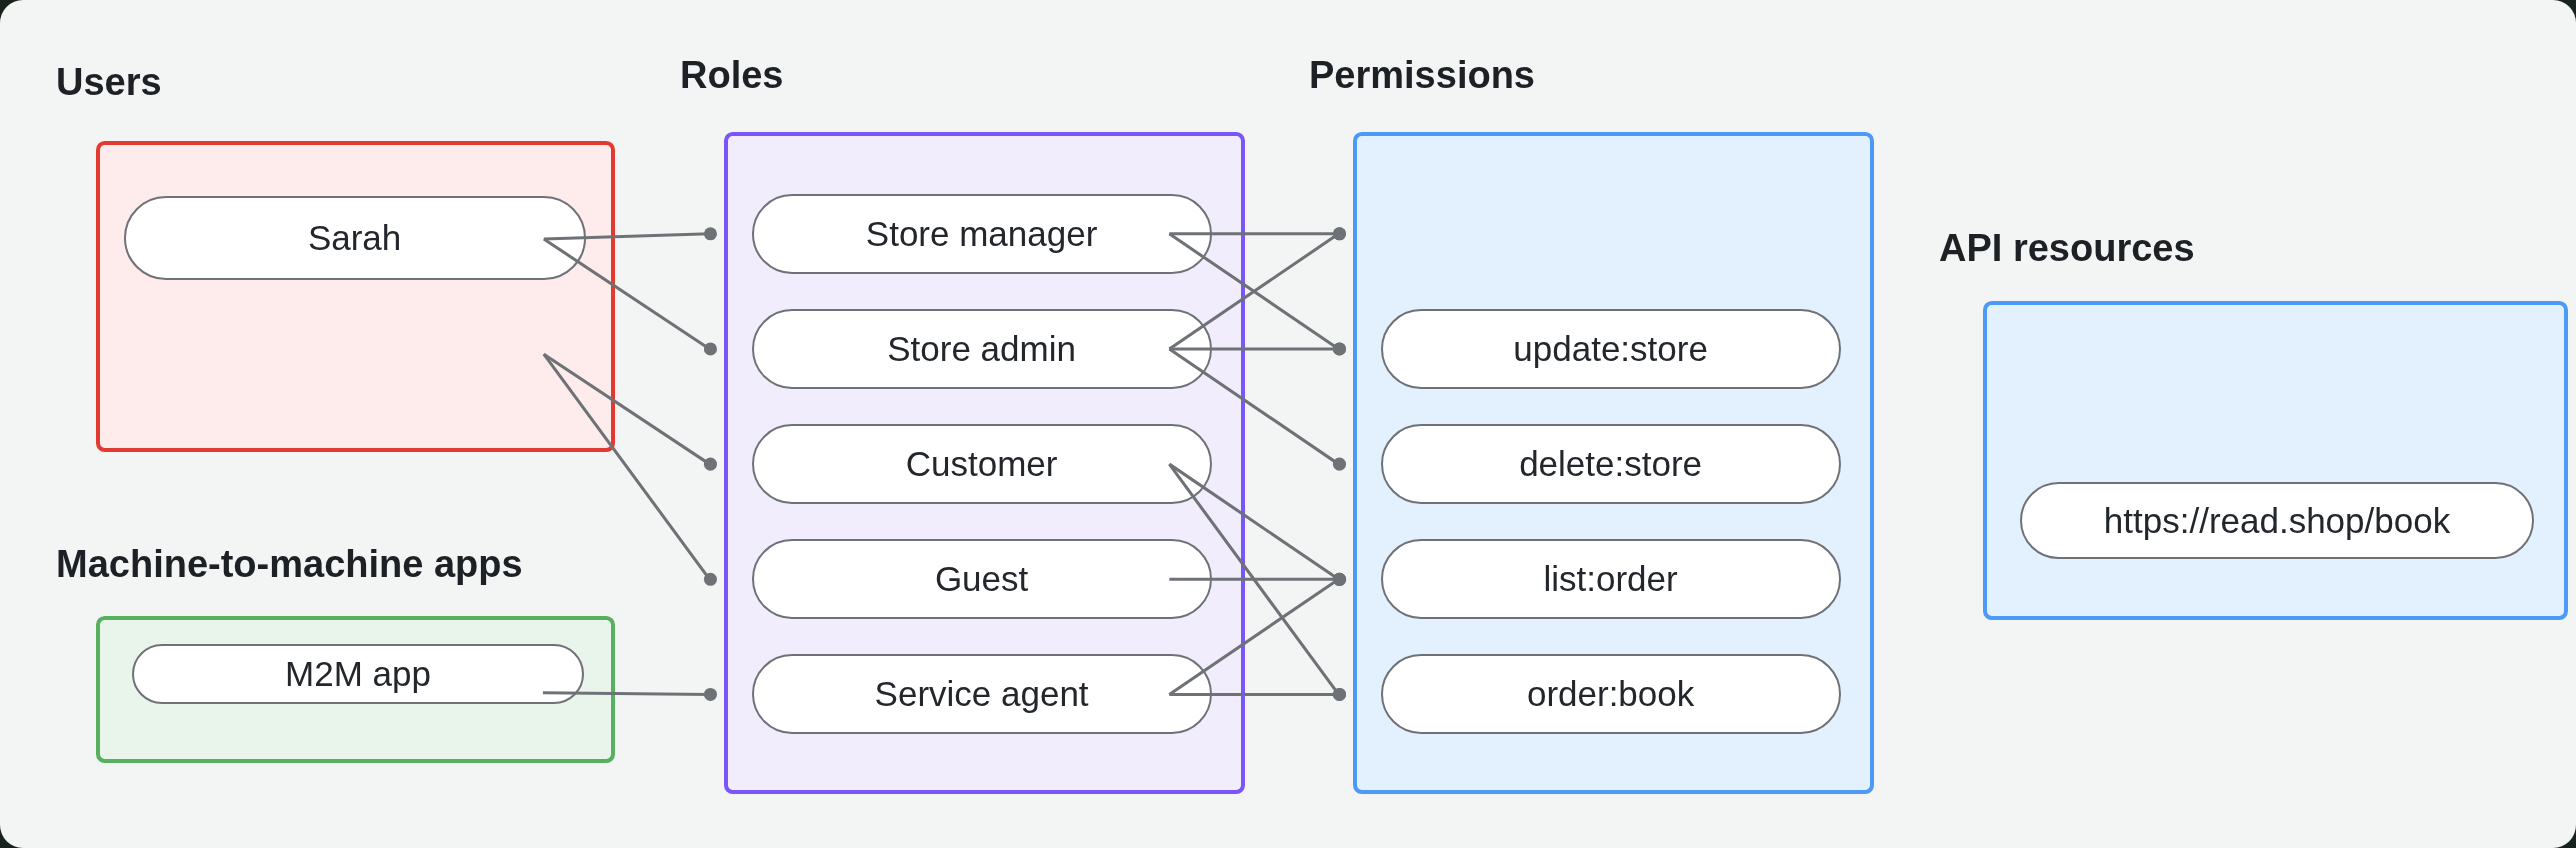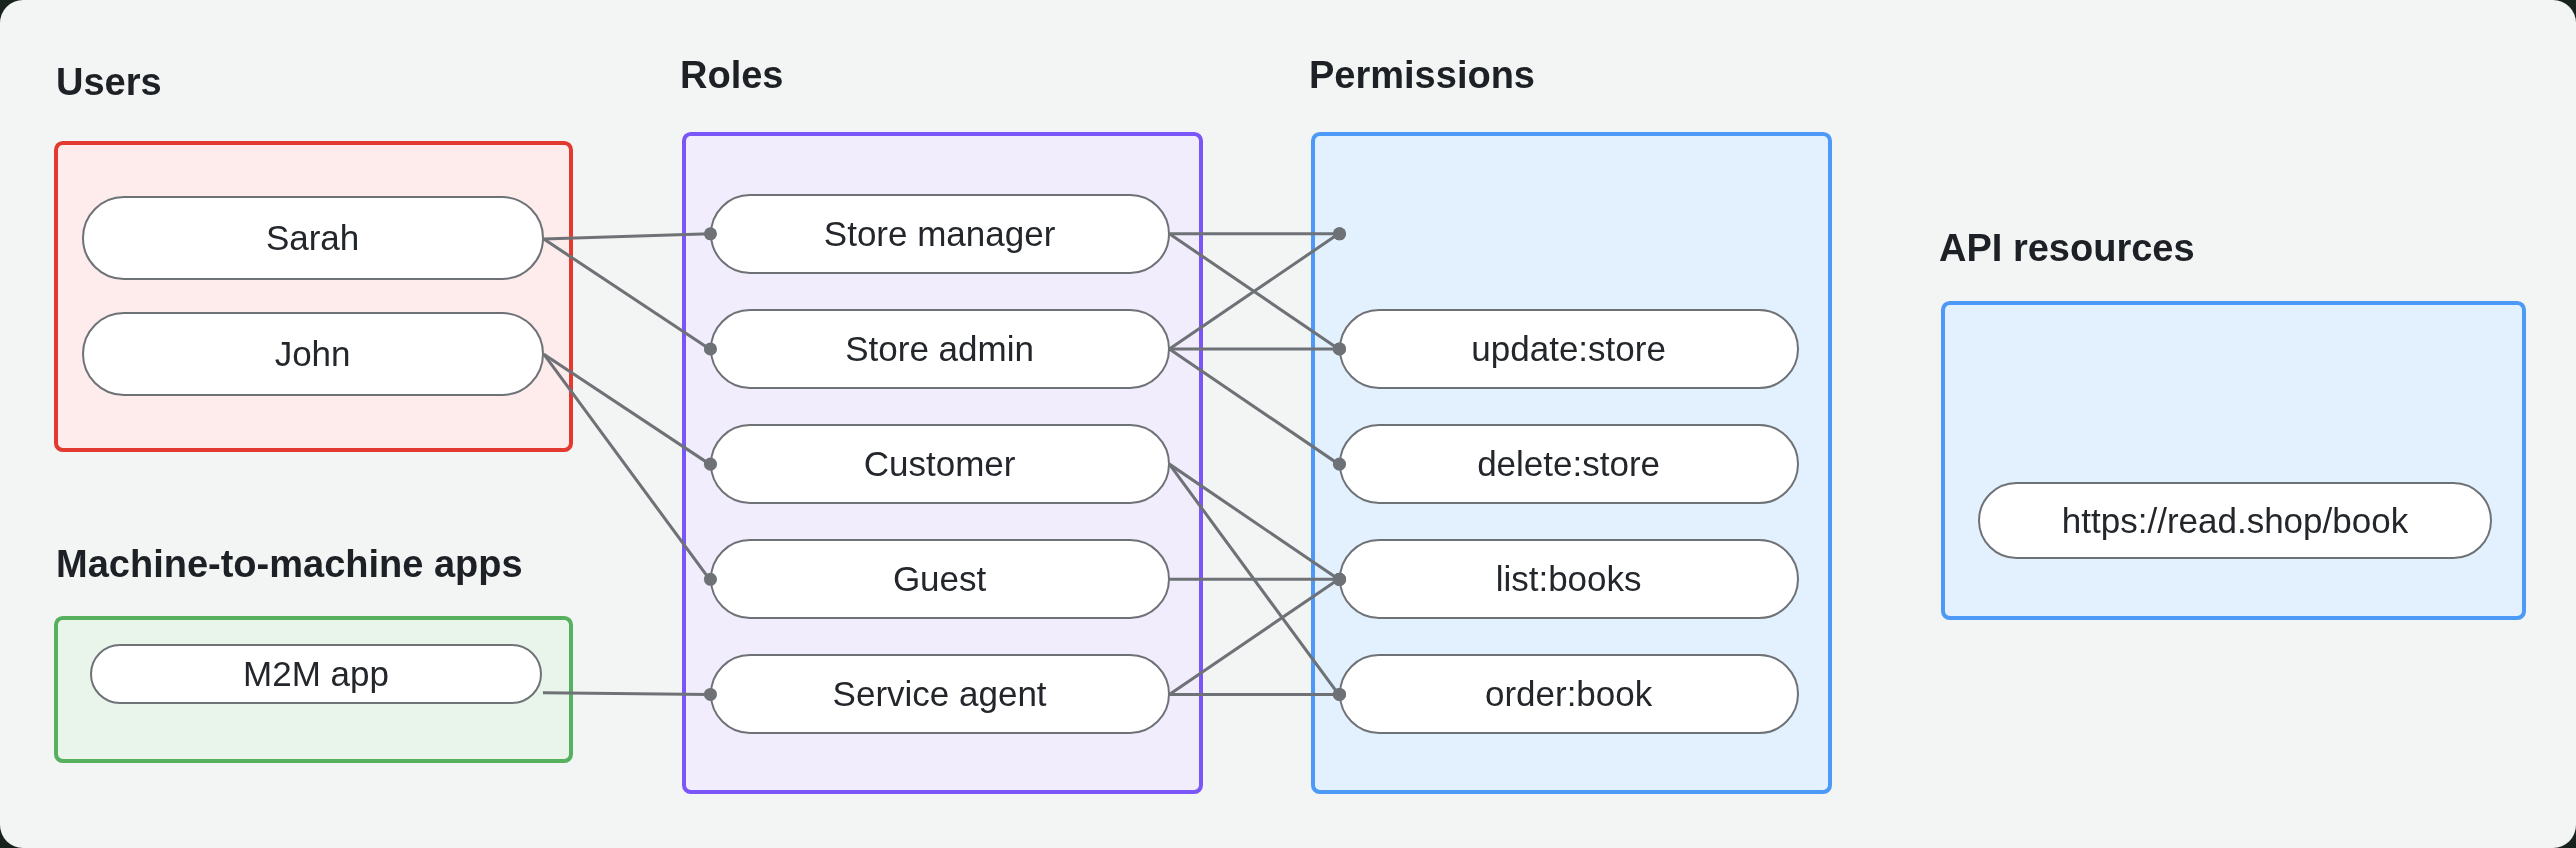--- a/index.html
+++ b/index.html
@@ -23,20 +23,21 @@
     line-height:1.15;
     color:var(--text,#1d2126);
     white-space:nowrap;
   }
   .group-box{
     position:absolute;
     border:4.4px solid var(--gb,#888);
     background:var(--gf,#fff);
     border-radius:8.7px;
     box-sizing:border-box;
+    margin-left:42px;
   }
   .node{
     position:absolute;
     background:var(--node_bg,#fff);
     border:2.6px solid var(--node_border,#6e7276);
     border-radius:872px;
     box-sizing:border-box;
     display:flex;
     align-items:center;
     justify-content:center;
@@ -67,23 +68,20 @@
 </head>
 <body>
 
 <div class="stage">
 
   <div class="group-label" style="left:56px;top:61px;">Users</div>
   <div class="group-box" style="left:54px;top:141px;width:519px;height:311px;--gb:var(--users_border);--gf:var(--users_bg);">
     <div class="node" style="left:23.6px;top:51px;width:462px;height:84px;">
       <span class="node-label">Sarah</span>
     </div>
-    <div class="node" style="left:23.6px;top:167px;width:462px;height:84px;">
-      <span class="node-label">John</span>
-    </div>
   </div>
 
   <div class="group-label" style="left:56px;top:543px;">Machine-to-machine apps</div>
   <div class="group-box" style="left:54px;top:616px;width:519px;height:147px;--gb:var(--m2m_border);--gf:var(--m2m_bg);">
     <div class="node" style="left:32px;top:24px;width:452px;height:60px;">
       <span class="node-label">M2M app</span>
     </div>
   </div>
 
   <div class="group-label" style="left:680px;top:54px;">Roles</div>
@@ -107,21 +105,21 @@
 
   <div class="group-label" style="left:1309px;top:54px;">Permissions</div>
   <div class="group-box" style="left:1311px;top:132px;width:521px;height:662px;--gb:var(--permissions_border);--gf:var(--permissions_bg);">
     <div class="node" style="left:23.6px;top:173px;width:460px;height:80px;">
       <span class="node-label">update:store</span>
     </div>
     <div class="node" style="left:23.6px;top:288px;width:460px;height:80px;">
       <span class="node-label">delete:store</span>
     </div>
     <div class="node" style="left:23.6px;top:403px;width:460px;height:80px;">
-      <span class="node-label">list:books</span>
+      <span class="node-label">list:order</span>
     </div>
     <div class="node" style="left:23.6px;top:518px;width:460px;height:80px;">
       <span class="node-label">order:book</span>
     </div>
   </div>
 
   <div class="group-label" style="left:1939px;top:227px;text-align:center;">API resources</div>
   <div class="group-box" style="left:1941px;top:301px;width:585px;height:319px;--gb:var(--api_border);--gf:var(--api_bg);">
     <div class="node" style="left:33px;top:177px;width:514px;height:77px;">
       <span class="node-label">https://read.shop/book</span>

